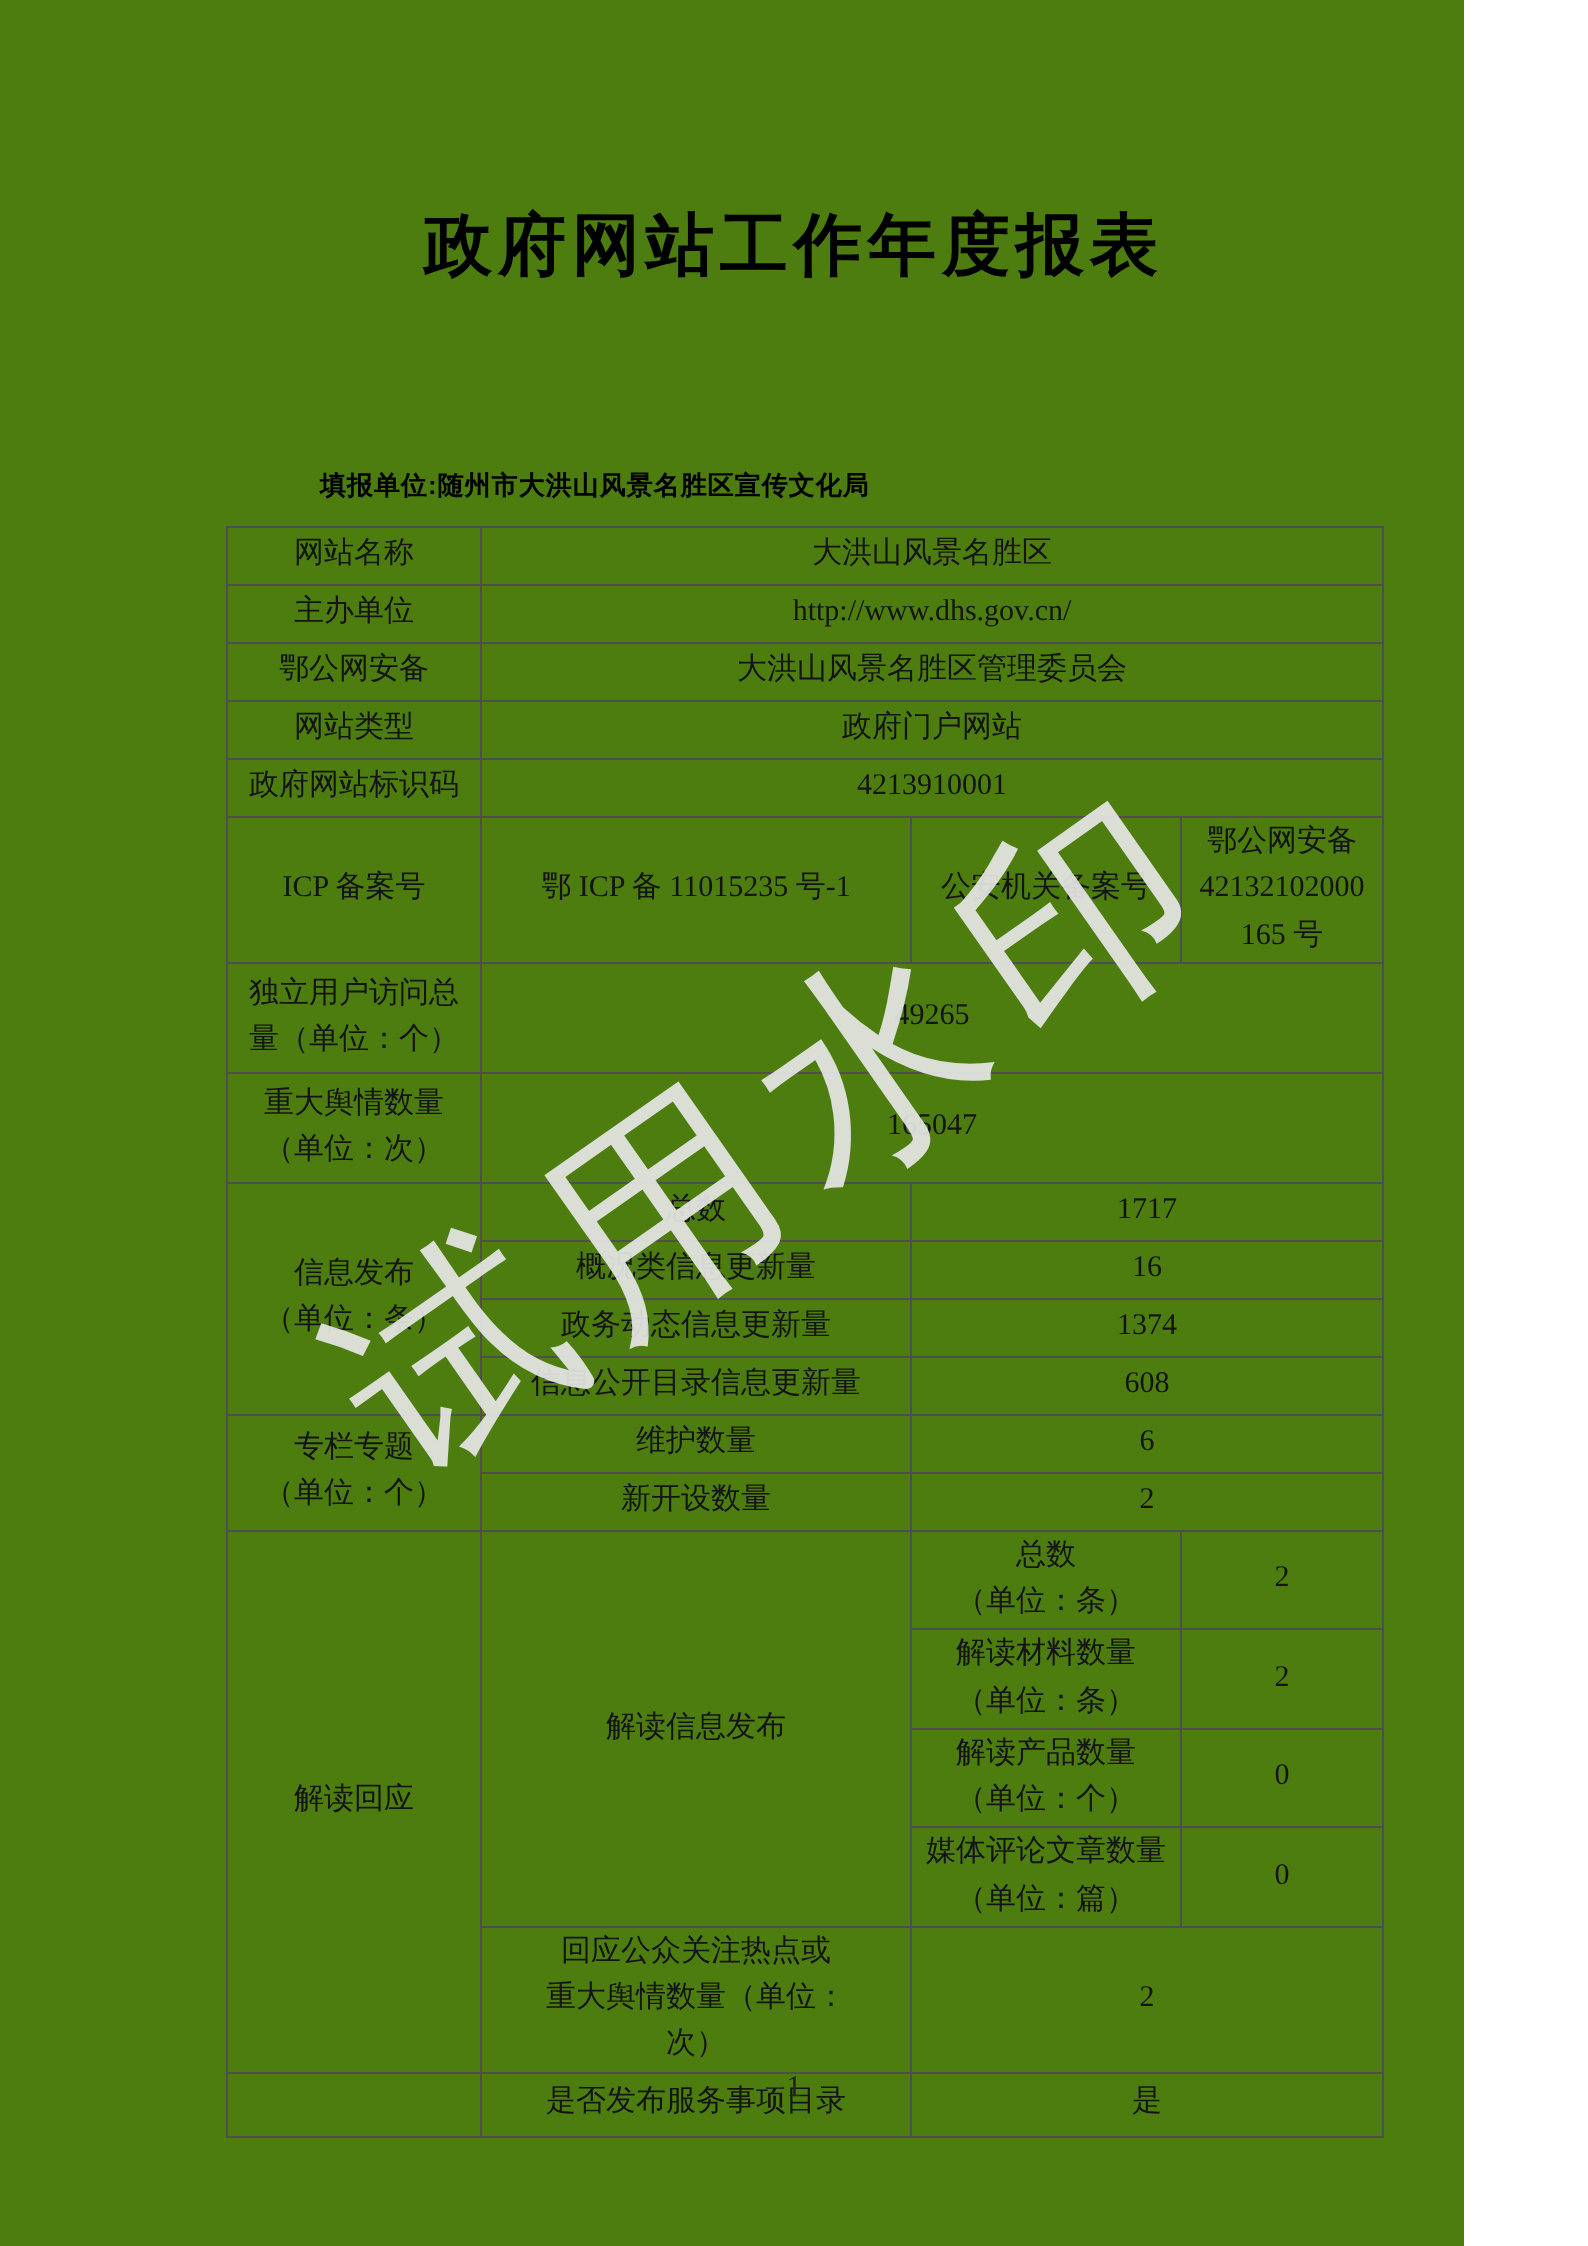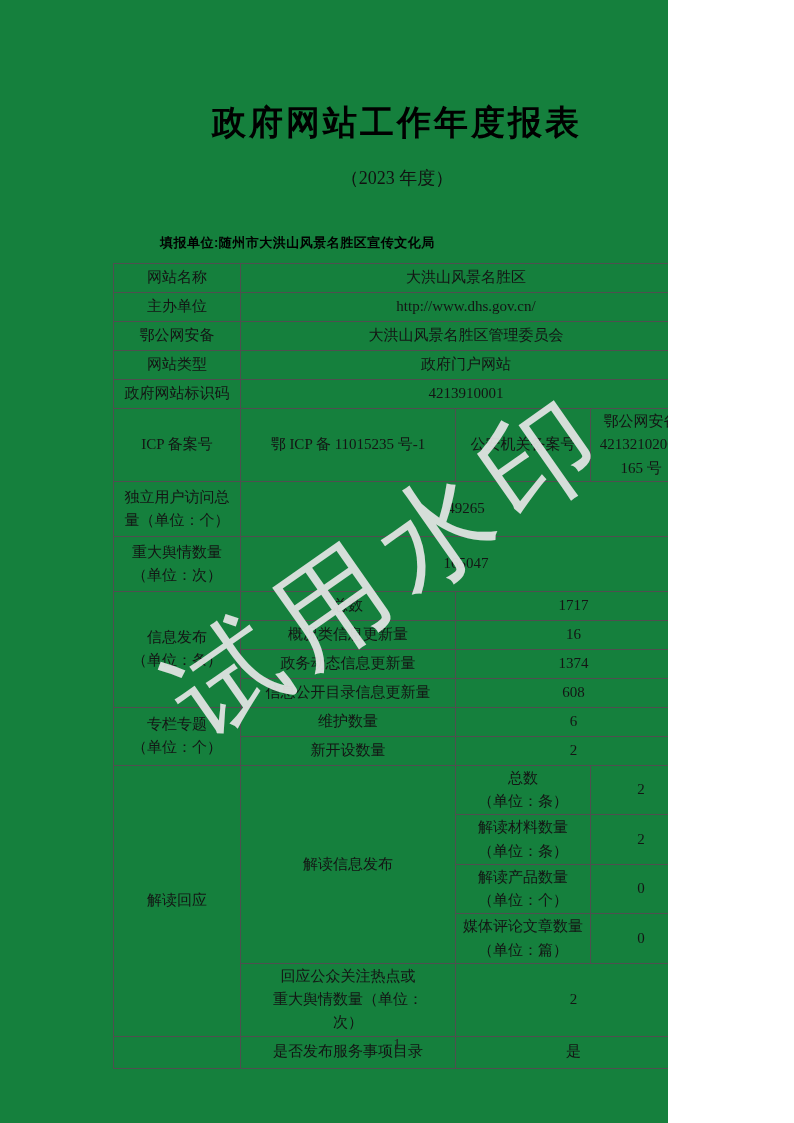--- a/index.html
+++ b/index.html
@@ -1,17 +1,17 @@
 <!DOCTYPE html>
 <html><head>
 <meta charset="utf-8">
 <style>
   html,body{margin:0;padding:0;background:#fff;}
   .page{
-    position:relative;width:668px;height:1123px;background:#15803d;
+    position:relative;width:732px;height:1123px;background:#4d7c0f;
     font-family:"Liberation Serif","DejaVu Serif",serif;color:#1a1a1a;
     overflow:hidden;
   }
   .title{
     position:absolute;top:100px;left:0;width:794px;margin:0;
     text-align:center;font-size:34px;font-weight:bold;letter-spacing:3px;
     font-family:"Liberation Sans","DejaVu Sans",sans-serif;color:#000;
   }
   .subtitle{
     position:absolute;top:166px;left:0;width:794px;
@@ -49,21 +49,20 @@
     transform:rotate(-35deg);
     z-index:5;pointer-events:none;user-select:none;
   }
 </style>
 </head>
 <body>
 
 <div class="page">
 
   <h1 class="title">政府网站工作年度报表</h1>
-  <div class="subtitle">（2023 年度）</div>
   <div class="filler">填报单位:随州市大洪山风景名胜区宣传文化局</div>
 
   <table class="report">
     <colgroup>
       <col class="c1">
         <col class="c2">
         <col class="c3">
         <col class="c4">
     </colgroup>
     <tbody>

